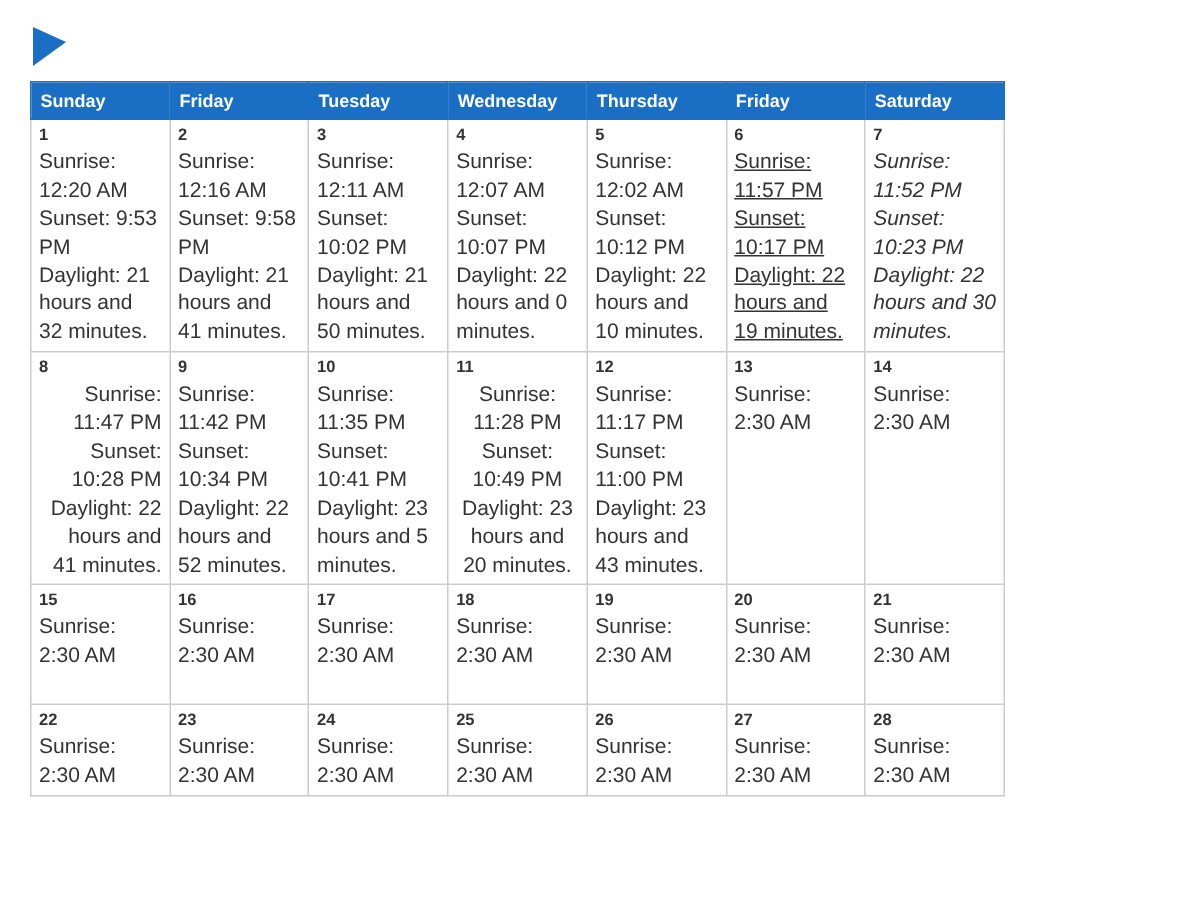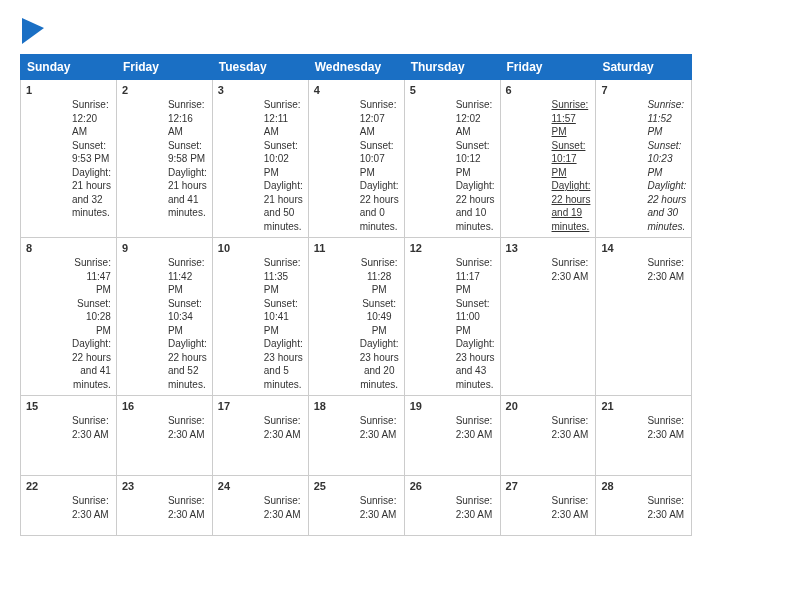--- a/index.html
+++ b/index.html
@@ -81,24 +81,23 @@
       color: #333;
       height: 80px;
     }
     .day-num {
       font-size: 11px;
       font-weight: bold;
       display: block;
       margin-bottom: 2px;
     }
     .cell-text {
-      font-size: 10px;
+      font-size: 14px;
       line-height: 1.35;
       color: #333;
-      margin-left: 46px;
     }
     .empty {
       background: #f9f9f9;
     }
     tr:last-child td {
       height: 60px;
     }
   </style>
 </head>
 <body>

